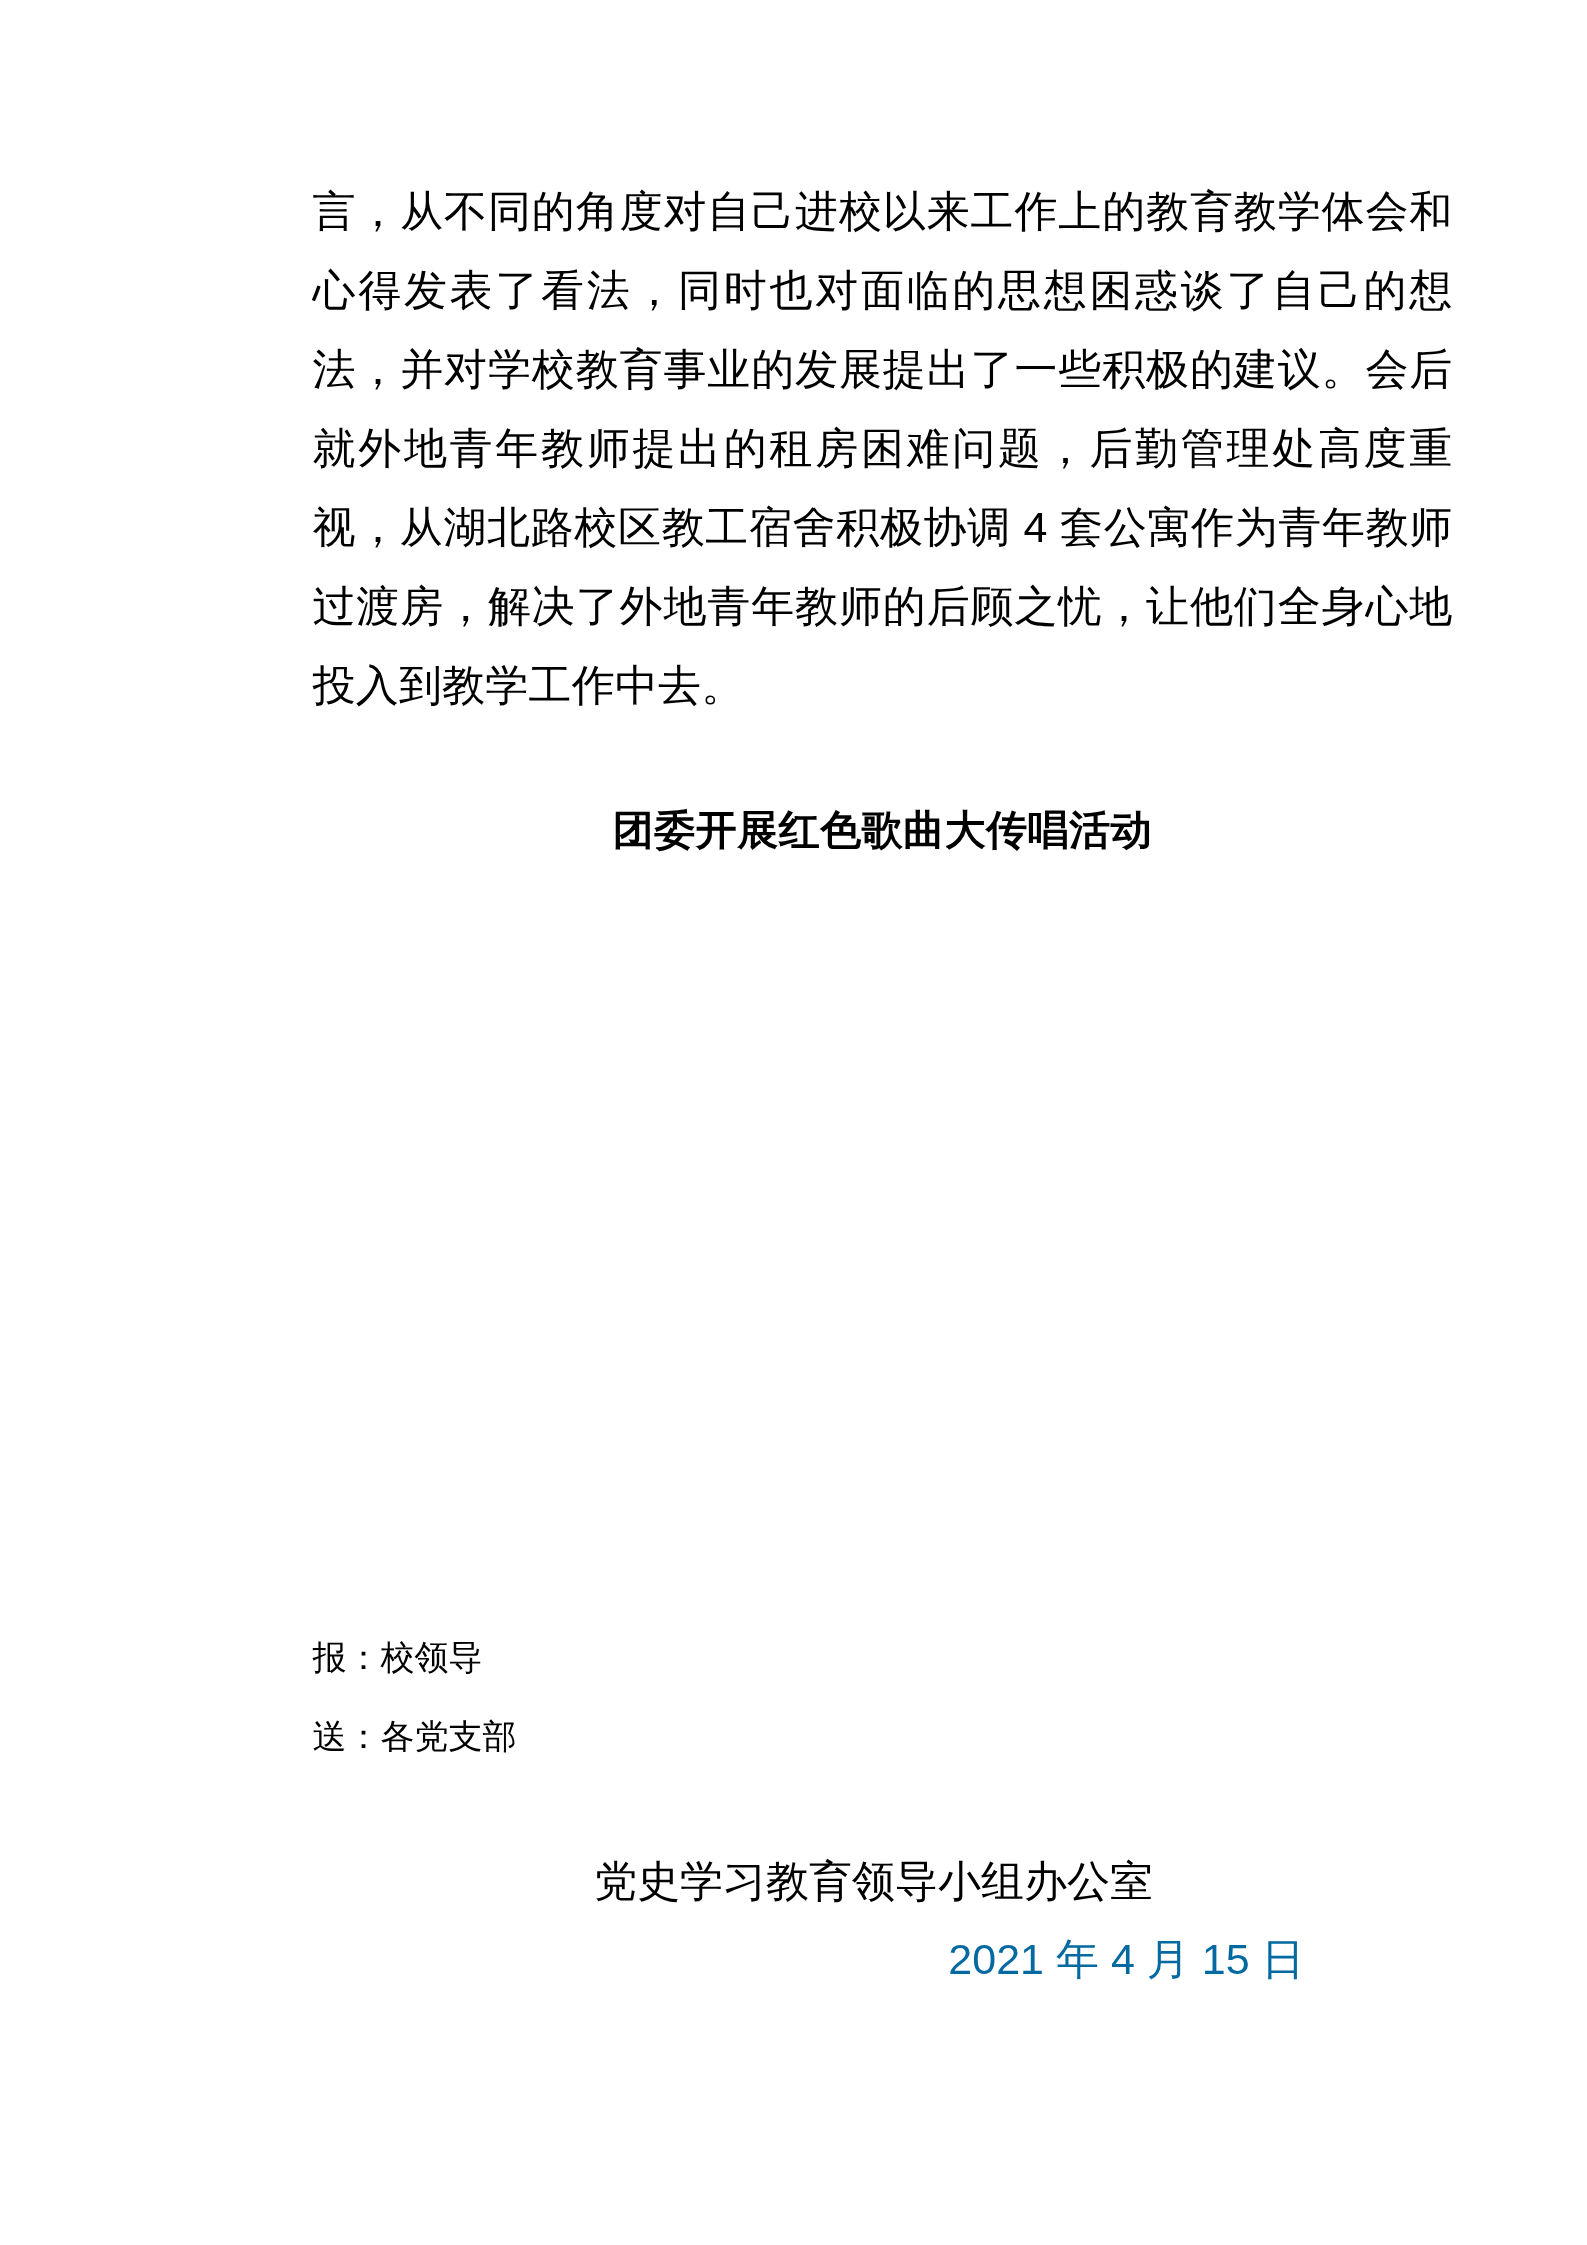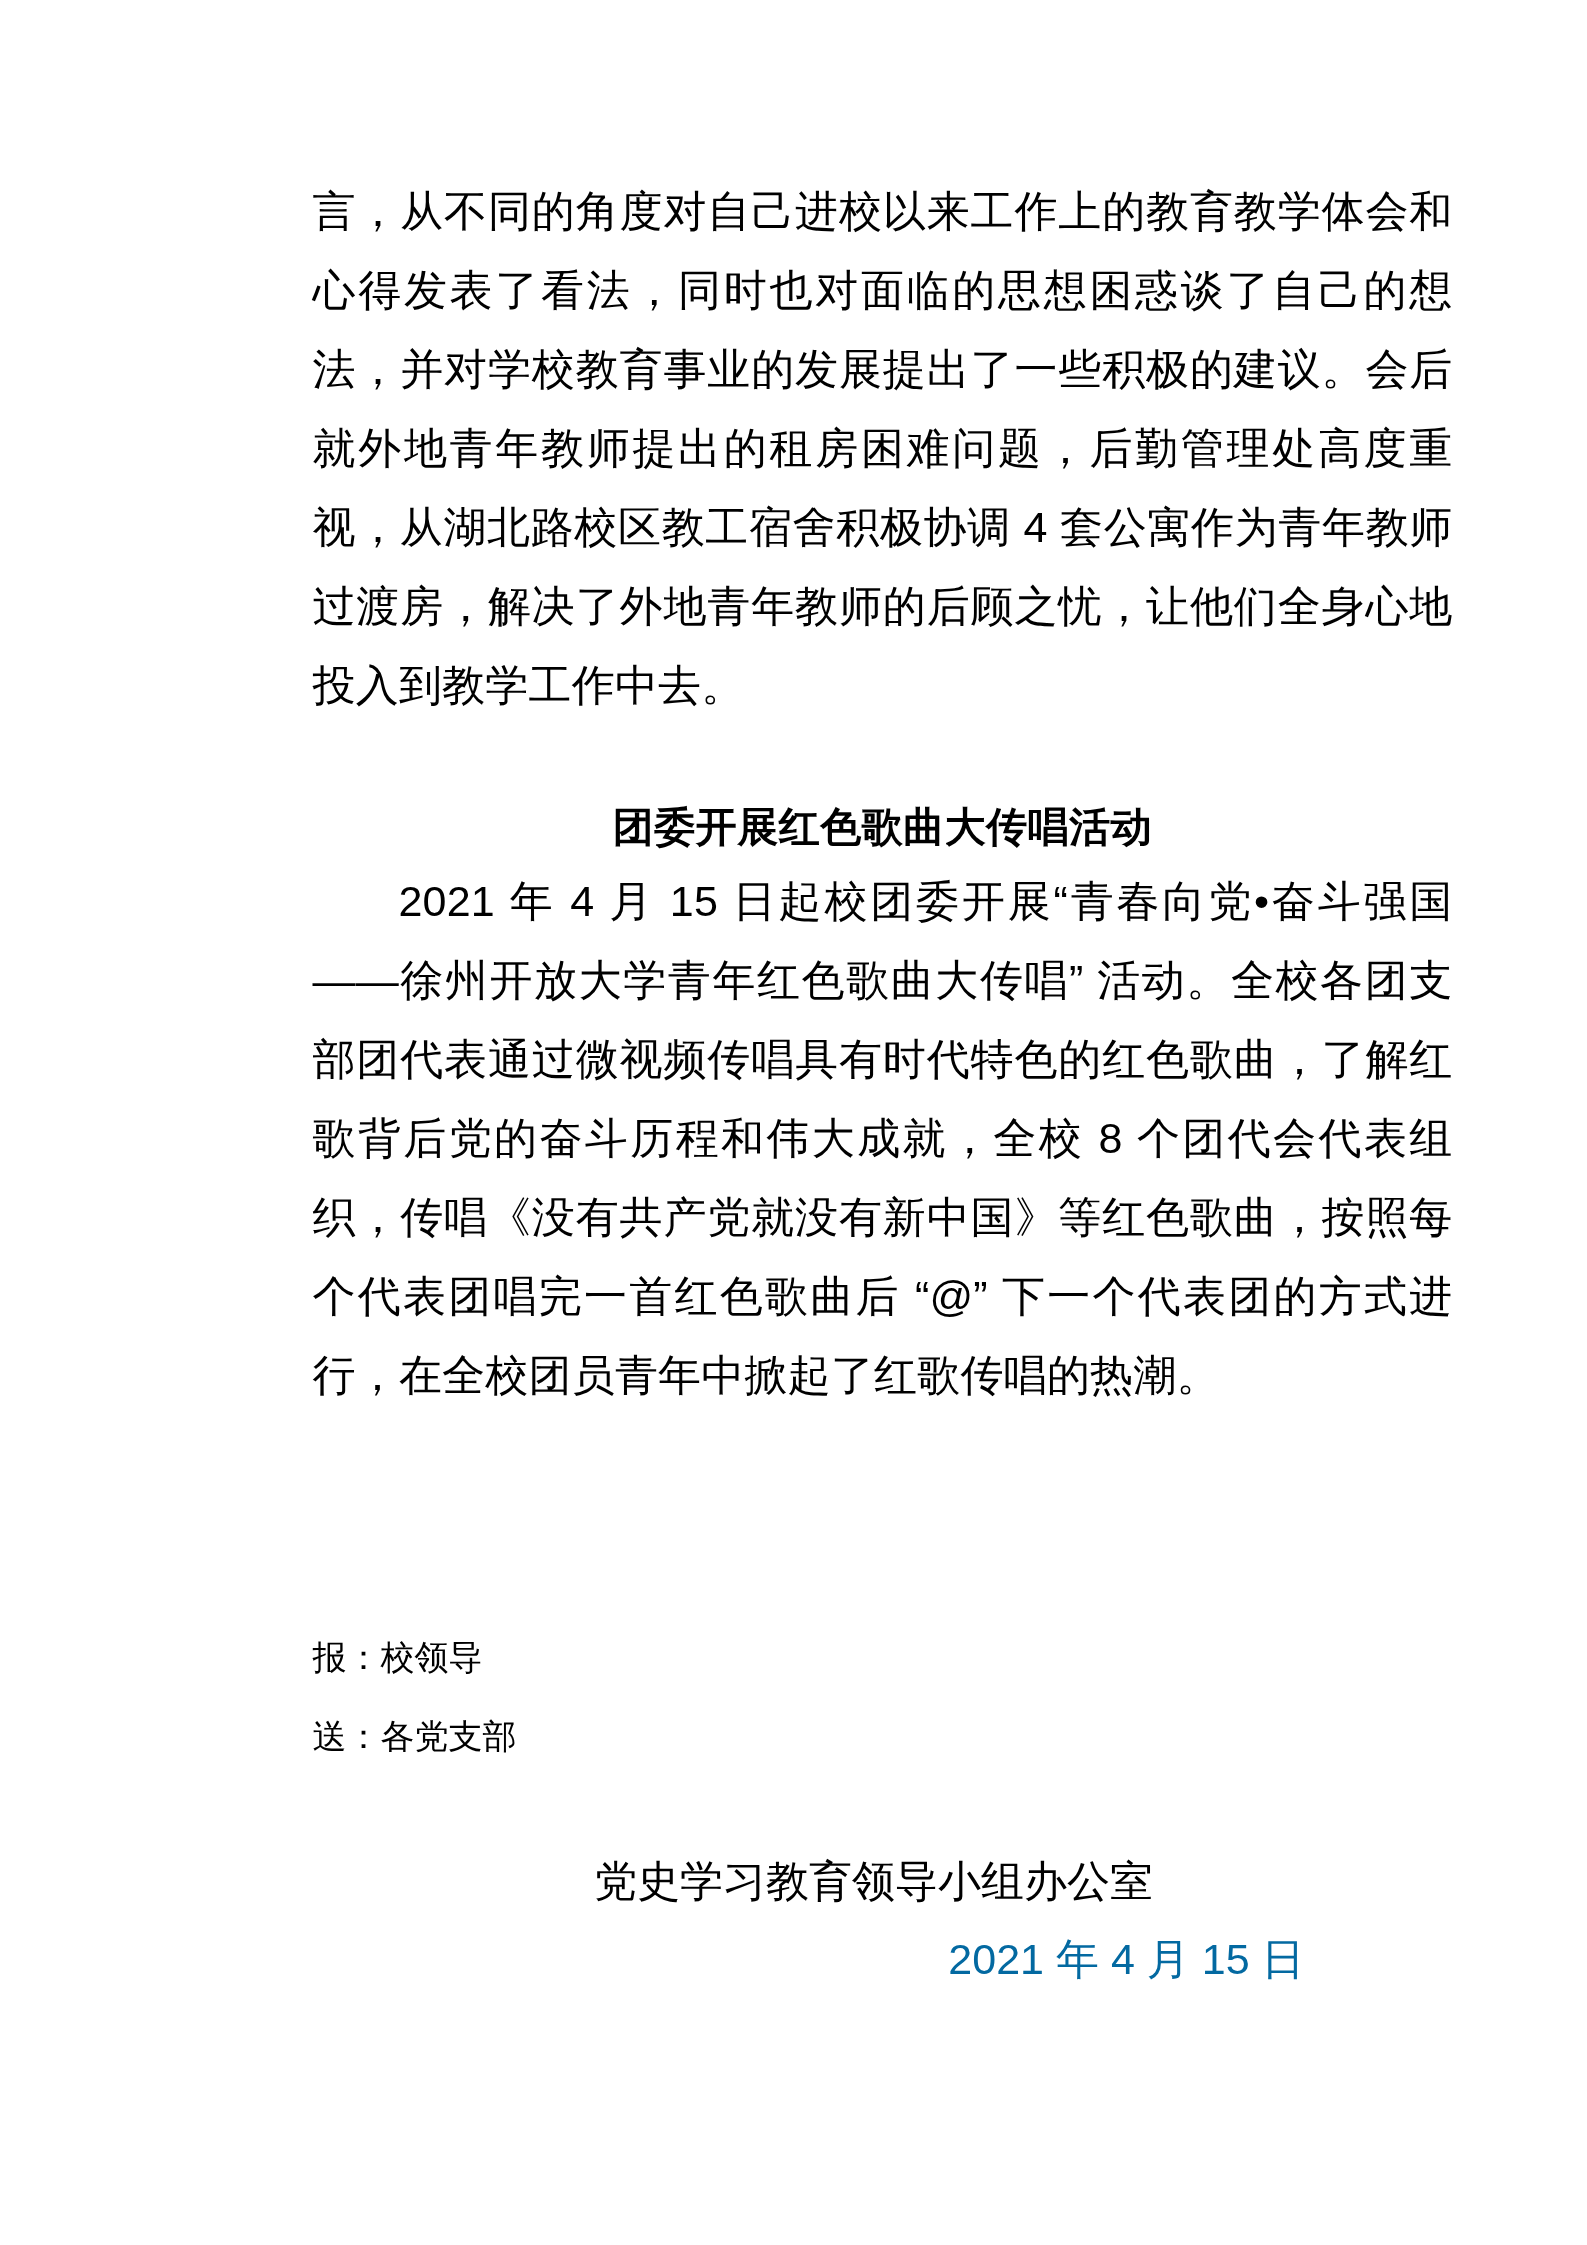--- a/index.html
+++ b/index.html
@@ -42,21 +42,21 @@
     left: 0;
     top: 172px;
     width: 1140px;
   }
   .section-heading {
     position: absolute;
     left: 0;
     top: 768px;
     width: 1140px;
     text-align: center;
-    font-family: Liberation Mono, monospace;
+    font-family: Liberation Sans, sans-serif;
     font-weight: 700;
     font-size: 41px;
     line-height: 56px;
     letter-spacing: 0.5px;
     color: #000000;
   }
   .para-second {
     position: absolute;
     left: 0;
     top: 862px;
@@ -102,21 +102,20 @@
 </head>
 <body>
 
 <div class="page">
   <div class="content">
 
     <p class="body-text para-continued">言，从不同的角度对自己进校以来工作上的教育教学体会和心得发表了看法，同时也对面临的思想困惑谈了自己的想法，并对学校教育事业的发展提出了一些积极的建议。会后就外地青年教师提出的租房困难问题，后勤管理处高度重视，从湖北路校区教工宿舍积极协调 4 套公寓作为青年教师过渡房，解决了外地青年教师的后顾之忧，让他们全身心地投入到教学工作中去。</p>
 
     <h2 class="section-heading">团委开展红色歌曲大传唱活动</h2>
 
-    <p class="body-text para-second">2021 年 4 月 15 日起校团委开展“青春向党•奋斗强国 ——徐州开放大学青年红色歌曲大传唱” 活动。全校各团支部团代表通过微视频传唱具有时代特色的红色歌曲，了解红歌背后党的奋斗历程和伟大成就，全校 8 个团代会代表组织，传唱《没有共产党就没有新中国》等红色歌曲，按照每个代表团唱完一首红色歌曲后 “@” 下一个代表团的方式进行，在全校团员青年中掀起了红歌传唱的热潮。</p>
 
     <div class="footer-block">
       <p class="footer-line">报：校领导</p>
       <p class="footer-line">送：各党支部</p>
     </div>
 
     <div class="signature-block">
       <p class="sig-org">党史学习教育领导小组办公室</p>
       <p class="sig-date">2021 年 4 月 15 日</p>
     </div>

